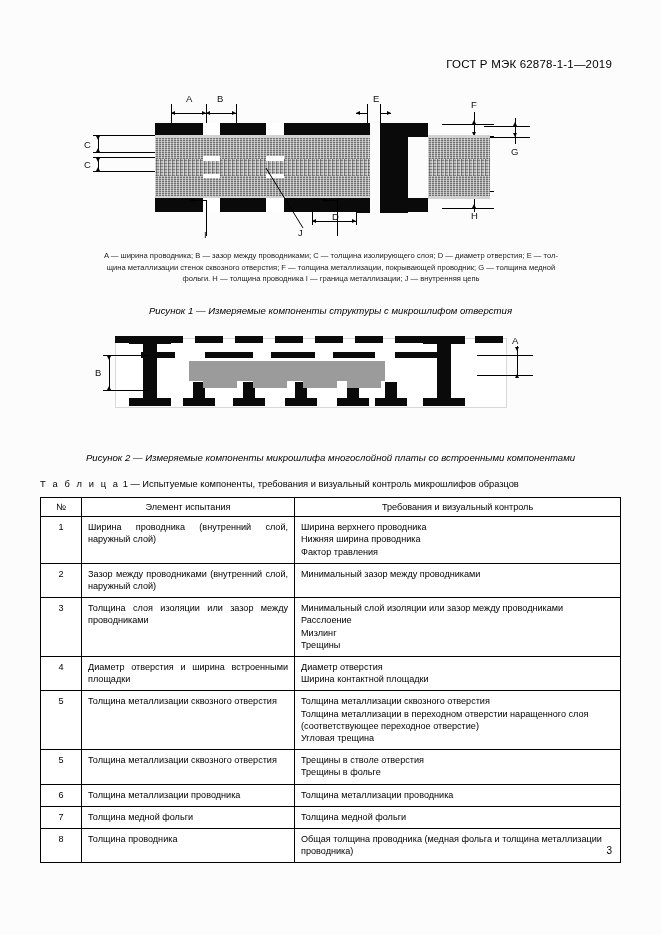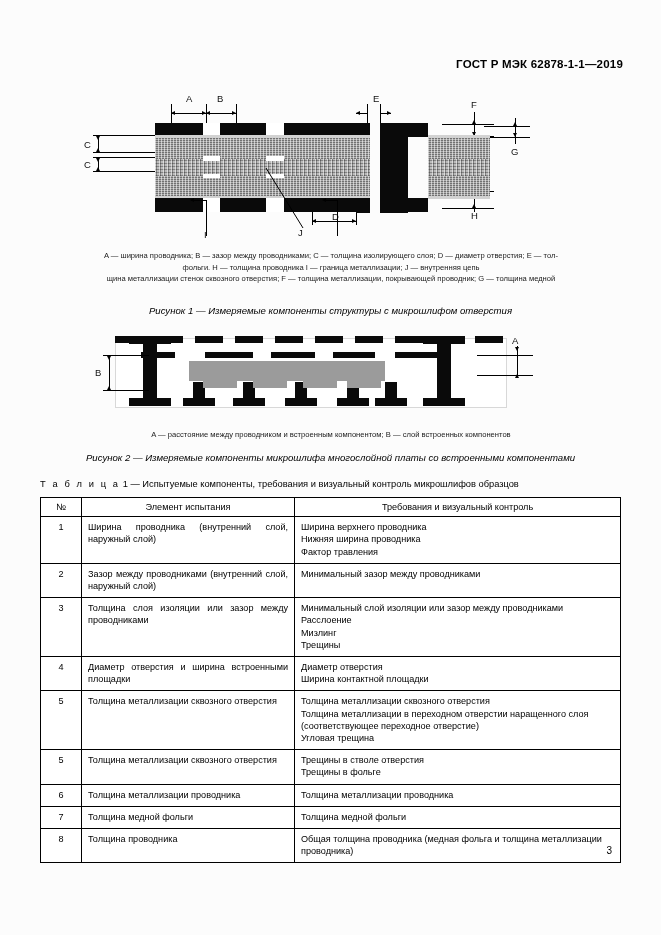--- a/index.html
+++ b/index.html
@@ -26,24 +26,24 @@
     position: absolute;
     left: 0; top: 0;
     width: 661px;
     height: 935px;
     background: #fcfcfc;
   }
 
   
   .doc-header {
     position: absolute;
-    right: 38px;
+    right: 49px;
     top: 58px;
     font-size: 11.5px;
-    font-weight: bold;
+    font-weight: normal;
     letter-spacing: 0.2px;
     white-space: nowrap;
   }
 
   
   .fig1 {
     position: absolute;
     left: 60px;
     top: 90px;
     width: 540px;
@@ -286,22 +286,22 @@
     <div class="arrowL" style="left:262px; top:108px;"></div>
 
     <svg width="540" height="150" style="position:absolute; left:0; top:0; pointer-events:none;">
       <line x1="206" y1="78" x2="243" y2="138" stroke="#000" stroke-width="1"></line>
     </svg>
     <div class="dimlabel" style="left:238px; top:138px;">J</div>
   </div>
 
   <div class="legend" style="left:36px; top:250px; width:590px;">
     <span class="cellline">A — ширина проводника; B — зазор между проводниками; C — толщина изолирующего слоя; D — диаметр отверстия; E — тол-</span>
+    <span class="cellline">щина металлизации стенок сквозного отверстия; F — толщина металлизации, покрывающей проводник; G — толщина медной</span>
     <span class="cellline">фольги. H — толщина проводника I — граница металлизации; J — внутренняя цепь</span>
-    <span class="cellline">щина металлизации стенок сквозного отверстия; F — толщина металлизации, покрывающей проводник; G — толщина медной</span>
   </div>
 
   <div class="caption" style="left:0; top:305px;">Рисунок 1 — Измеряемые компоненты структуры с микрошлифом отверстия</div>
 
   <div class="fig2">
 
     <div class="wht" style="left:30px; top:8px; width:390px; height:68px; border:1px solid #d8d8d8;"></div>
 
     <div class="blk" style="left:30px; top:6px; width:28px; height:7px;"></div>
     <div class="blk" style="left:70px; top:6px; width:28px; height:7px;"></div>
@@ -354,21 +354,20 @@
     <div class="arrowU" style="left:22px; top:56px;"></div>
 
     <div class="dimlabel" style="left:427px; top:6px;">A</div>
     <div class="hline" style="left:392px; top:25px; width:56px;"></div>
     <div class="hline" style="left:392px; top:45px; width:56px;"></div>
     <div class="vline" style="left:432px; top:16px; height:32px;"></div>
     <div class="arrowD" style="left:430px; top:17px;"></div>
     <div class="arrowU" style="left:430px; top:44px;"></div>
   </div>
 
-  <div class="legend" style="left:36px; top:429px; width:590px;">A — расстояние между проводником и встроенным компонентом; B — слой встроенных компонентов</div>
 
   <div class="caption" style="left:0; top:452px;">Рисунок 2 — Измеряемые компоненты микрошлифа многослойной платы со встроенными компонентами</div>
 
   <div class="table-title">
     <span class="sp">Т а б л и ц а</span>
     <span>1 — Испытуемые компоненты, требования и визуальный контроль микрошлифов образцов</span>
   </div>
 
   <table class="gost">
     <thead>

